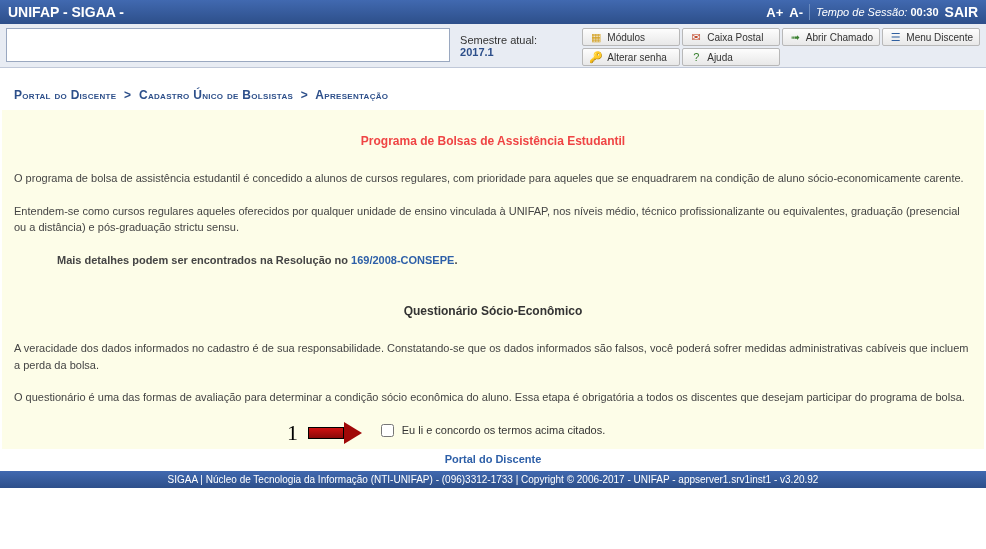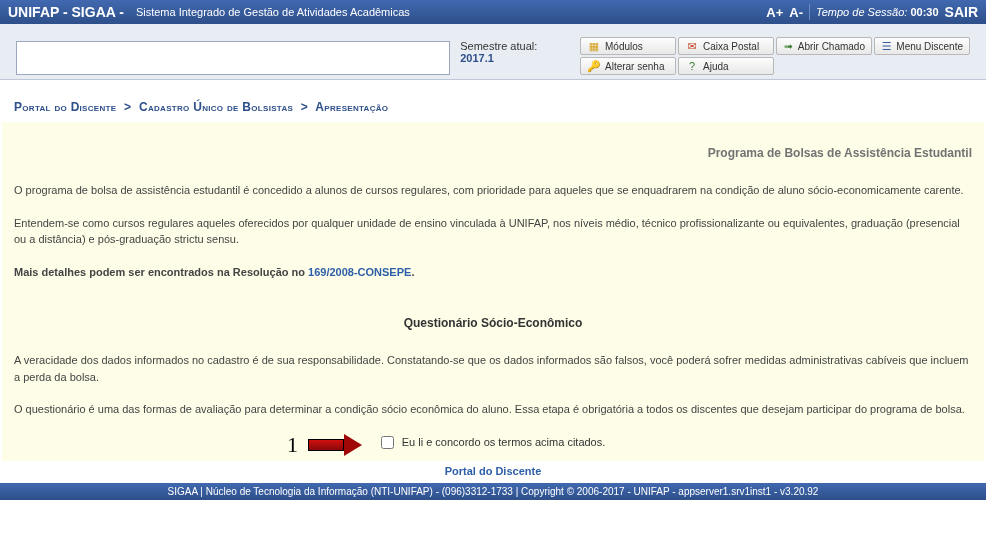--- a/index.html
+++ b/index.html
@@ -10,41 +10,41 @@
     .topbar-title { font-weight: bold; font-size: 14px; }
     .topbar-subtitle { font-size: 11px; }
     .topbar-right { margin-left: auto; display: flex; align-items: center; gap: 6px; font-size: 11px; }
     .font-plus { font-weight: bold; font-size: 13px; cursor: pointer; }
     .font-minus { font-weight: bold; font-size: 13px; cursor: pointer; }
     .sep { border-left: 1px solid #6a8bc0; height: 16px; }
     .session { font-style: italic; }
     .session b { font-weight: bold; font-style: normal; }
     .sair { font-weight: bold; font-size: 14px; cursor: pointer; }
     
-    .toolbar { background: #e8ecf3; border-bottom: 1px solid #c0c8d8; height: 56px; display: flex; align-items: flex-end; padding: 4px 16px; gap: 6px; }
+    .toolbar { background: #e8ecf3; border-bottom: 1px solid #c0c8d8; height: 44px; display: flex; align-items: flex-start; padding: 4px 6px; gap: 6px; }
     .user-box { background: #fff; border: 1px solid #9aa8c0; width: 450px; height: 34px; }
     .semester { font-size: 11px; color: #333; align-self: center; margin-left: 4px; }
     .semester b { color: #2d4f8a; font-weight: bold; }
     .menu-grid { display: grid; grid-template-columns: repeat(4, 1fr); grid-template-rows: repeat(2, 1fr); gap: 2px; margin-left: 4px; }
     .menu-btn { background: linear-gradient(#fdfdfd, #e8e8e8); border: 1px solid #b8b8b8; border-radius: 2px; padding: 1px 6px; font-size: 10px; color: #333; display: flex; align-items: center; gap: 4px; cursor: pointer; white-space: nowrap; height: 18px; min-width: 96px; }
     .menu-btn .icon { width: 14px; height: 14px; display: inline-flex; align-items: center; justify-content: center; font-size: 11px; }
     .icon-modules { color: #d4a020; }
     .icon-mail { color: #c04020; }
     .icon-chamado { color: #3a8030; }
     .icon-discente { color: #3060a0; }
     .icon-key { color: #d4a020; }
     .icon-help { color: #3a8030; }
     
     .breadcrumb { padding: 20px 14px 8px; color: #2d4f8a; font-variant: small-caps; font-weight: bold; font-size: 12px; letter-spacing: 0.3px; border-radius: 16px; }
     .breadcrumb .sep-crumb { color: #2d4f8a; margin: 0 4px; }
     
     .content { background: #fdfde8; padding: 14px 12px 6px; margin: 0 2px; }
-    .section-title { text-align: right; font-weight: bold; font-size: 12px; color: #737373; margin: 10px 0 22px; }
+    .section-title { text-align: center; font-weight: bold; font-size: 12px; color: #ef4444; margin: 10px 0 22px; }
     .para { color: #444; font-size: 11px; margin-bottom: 16px; line-height: 1.5; }
-    .bold { font-weight: bold; }
+    .bold { font-weight: bold; margin-left: 43px; }
     .link { color: #2d5fa8; font-weight: bold; text-decoration: none; }
     .subsection-title { text-align: center; font-weight: bold; font-size: 12px; color: #333; margin: 36px 0 22px; }
     
     .agree-row { display: flex; align-items: center; justify-content: center; gap: 8px; margin: 18px 0 6px; position: relative; }
     .agree-row input[type=checkbox] { width: 13px; height: 13px; }
     .agree-label { font-size: 11px; color: #333; }
     
     .continue-row { text-align: center; margin-bottom: 8px; position: relative; }
     .continue-btn { background: linear-gradient(#f8f8f8, #dcdcdc); border: 1px solid #888; padding: 2px 10px; font-size: 11px; cursor: pointer; }
     
@@ -69,21 +69,20 @@
     .portal-link { color: #2d5fa8; font-weight: bold; font-size: 11px; text-decoration: none; }
     
     .footer { background: linear-gradient(#4169b0, #2d4f8a); color: #fff; text-align: center; font-size: 10px; padding: 3px 0; }
   </style>
 </head>
 <body>
 
 <div class="topbar">
   <div class="topbar-left">
     <span class="topbar-title">UNIFAP - SIGAA -</span>
-    <span class="topbar-subtitle">Sistema Integrado de Gestão de Atividades Acadêmicas</span>
   </div>
   <div class="topbar-right">
     <span class="font-plus">A+</span>
     <span class="font-minus">A-</span>
     <span class="sep"></span>
     <span class="session">
       <span>Tempo de Sessão:</span>
       <b>00:30</b>
     </span>
     <span class="sair">SAIR</span>

